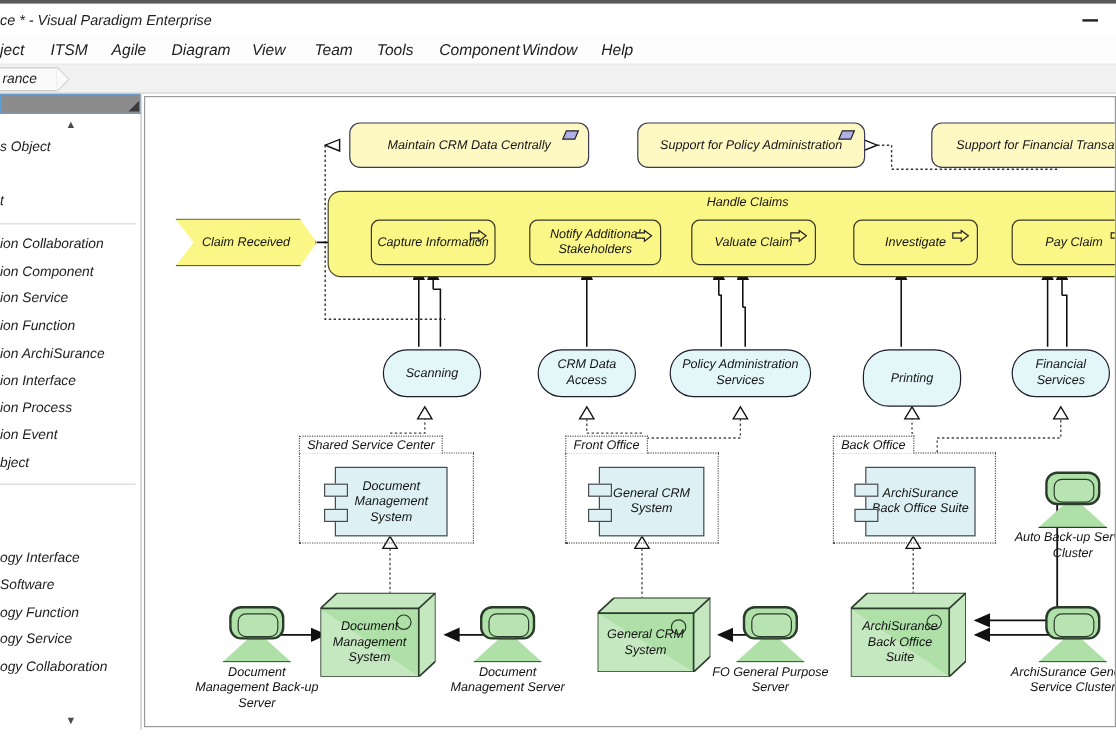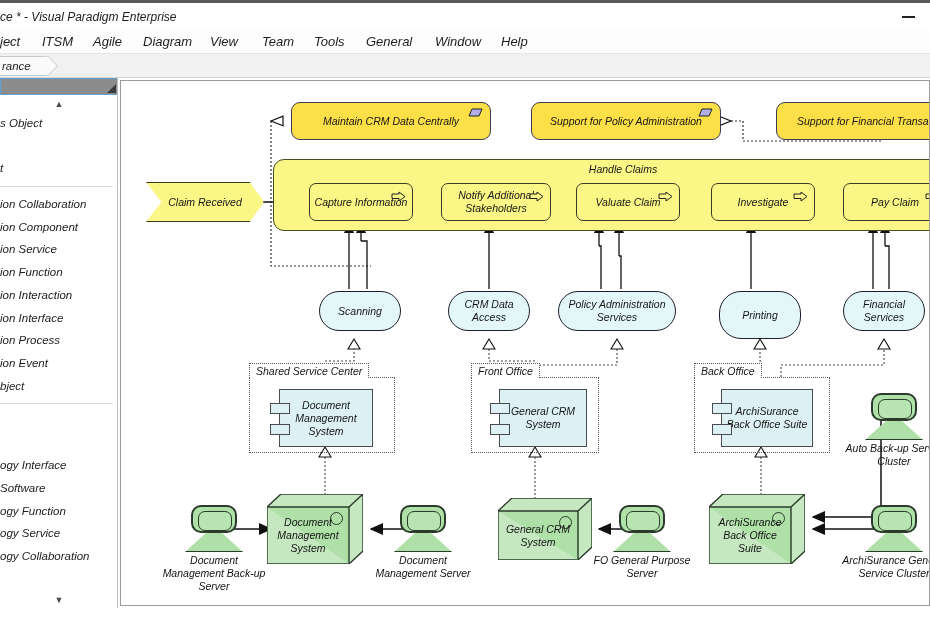--- a/index.html
+++ b/index.html
@@ -98,21 +98,21 @@
   
   .node { position:absolute; }
   .lbl {
     position:absolute; left:0; top:0; width:100%; height:100%;
     display:flex; align-items:center; justify-content:center; text-align:center;
     font-size:10.5px; color:#151515; line-height:13px; padding:2px 4px;
   }
 
   
   .req {
-    background:#fde047; border:1.4px solid #3b3b55;
+    background:#fef9c3; border:1.4px solid #3b3b55;
     border-radius:9px;
   }
   .req .corner {
     position:absolute; right:7px; top:5px; width:15px; height:9px;
   }
   .req .corner svg { display:block; }
 
   
   .bizgroup {
     background:#fbf786; border:1.4px solid #4a4a20; border-radius:11px;
@@ -198,42 +198,42 @@
   </div>
 
   <div class="menubar" id="menubar">
       <div class="menu-item" style="left: 0px;">ject</div>
       <div class="menu-item" style="left: 42px;">ITSM</div>
       <div class="menu-item" style="left: 93px;">Agile</div>
       <div class="menu-item" style="left: 143px;">Diagram</div>
       <div class="menu-item" style="left: 210px;">View</div>
       <div class="menu-item" style="left: 262px;">Team</div>
       <div class="menu-item" style="left: 314px;">Tools</div>
-      <div class="menu-item" style="left: 366px;">General</div>
+      <div class="menu-item" style="left: 366px;">Component</div>
       <div class="menu-item" style="left: 435px;">Window</div>
       <div class="menu-item" style="left: 501px;">Help</div>
     </div>
 
   <div class="crumbbar">
     <div class="crumb">rance</div>
   </div>
 
   <div class="palette">
     <div class="palette-header"></div>
     <div class="palette-scroll-up">▲</div>
     <div class="palette-list" id="palette-list">
         <div class="pal-item">s Object</div>
         <div class="pal-item"></div>
         <div class="pal-item">t</div>
         <div class="pal-sep"></div>
         <div class="pal-item">ion Collaboration</div>
         <div class="pal-item">ion Component</div>
         <div class="pal-item">ion Service</div>
         <div class="pal-item">ion Function</div>
-        <div class="pal-item">ion Interaction</div>
+        <div class="pal-item">ion ArchiSurance</div>
         <div class="pal-item">ion Interface</div>
         <div class="pal-item">ion Process</div>
         <div class="pal-item">ion Event</div>
         <div class="pal-item">bject</div>
         <div class="pal-sep"></div>
         <div class="pal-gap"></div>
         <div class="pal-item">ogy Interface</div>
         <div class="pal-item"> Software</div>
         <div class="pal-item">ogy Function</div>
         <div class="pal-item">ogy Service</div>

